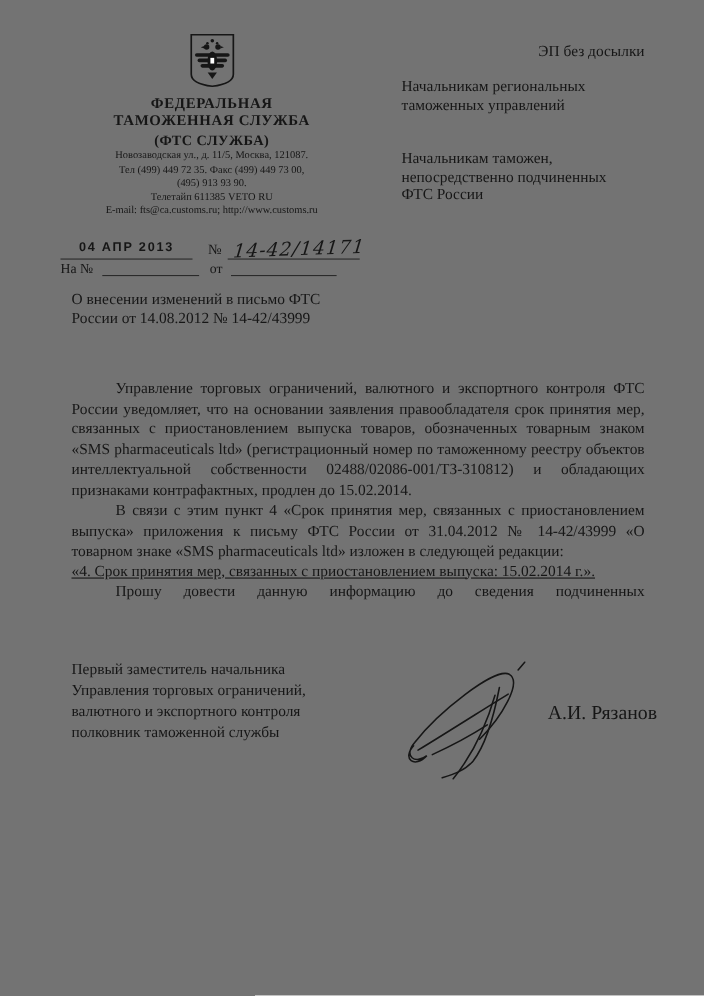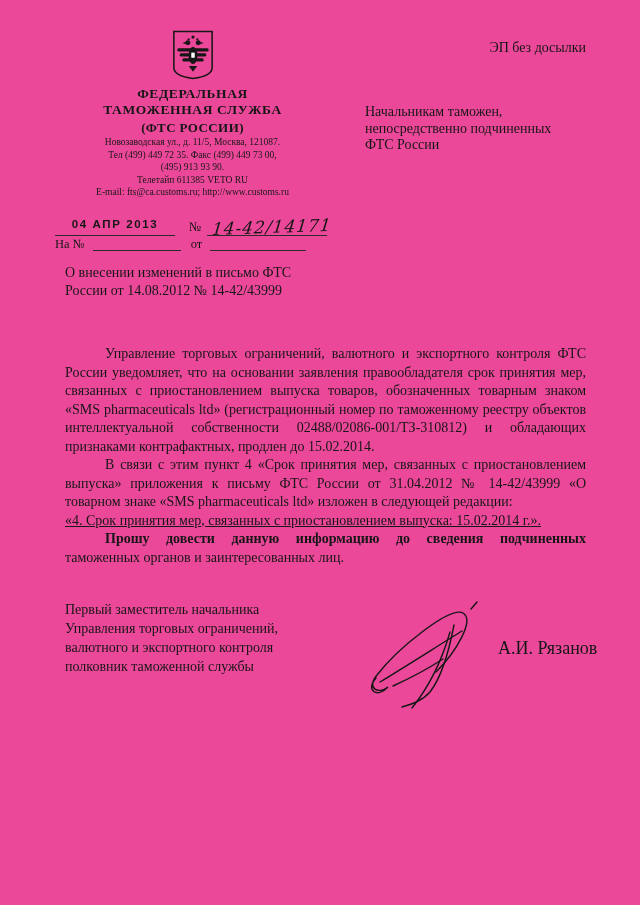--- a/index.html
+++ b/index.html
@@ -1,19 +1,19 @@
 <!DOCTYPE html>
 <html lang="ru"><head>
 <meta charset="utf-8">
 <style>
   html,body{margin:0;padding:0;background:#ffffff;}
   .page{
     position:relative;
     width:640px;height:905px;
-    background:#ec4899;
+    background:#737373;
     color:#161616;
     font-family:"Liberation Serif", serif;
     overflow:hidden;
   }
   .preline{white-space:pre-line;}
 
   
   .stamp-note{
     position:absolute;top:40px;right:54px;
     font-size:14px;
@@ -67,21 +67,21 @@
   .addressees{position:absolute;left:365px;top:72px;width:228px;font-size:14px;line-height:16.5px;}
   .addressee-block2{margin-top:32px;}
 
   
   .subject{position:absolute;left:65px;top:264px;width:310px;font-size:14px;line-height:17.5px;}
 
   
   .body{position:absolute;left:65px;top:345px;width:521px;font-size:14px;line-height:18.5px;}
   .body p{margin:0;text-align:justify;text-indent:40px;}
   .body p.noindent{text-indent:0;text-decoration:underline;}
-  .jline{text-indent:40px;text-align:justify;text-align-last:justify;font-weight:bold;}
+  .jline{text-indent:40px;text-align:justify;text-align-last:justify;}
   .lline{text-align:left;}
 
   
   .signoff{position:absolute;left:65px;top:600px;width:280px;font-size:14px;line-height:19px;}
   .signature-svg{position:absolute;left:362px;top:598px;}
   .signer-name{position:absolute;left:498px;top:638px;width:92px;font-size:18px;white-space:nowrap;}
 </style>
 </head>
 <body>
 
@@ -103,21 +103,21 @@
         <ellipse cx="23" cy="26.5" rx="4.6" ry="9"></ellipse>
         <rect x="6.5" y="19" width="33" height="3.4" rx="1.7"></rect>
         <rect x="9" y="24.2" width="28" height="3.4" rx="1.7"></rect>
         <rect x="11.8" y="29.4" width="22.4" height="3.4" rx="1.7"></rect>
         <path d="M18.6 37.5 h8.8 l-4.4 6 z"></path>
       </g>
       <rect x="21.2" y="23.5" width="3.6" height="5.4" fill="#ffffff"></rect>
     </svg>
     <div class="org-name preline">ФЕДЕРАЛЬНАЯ
 ТАМОЖЕННАЯ СЛУЖБА</div>
-    <div class="org-short">(ФТС РОССИИ)</div>
+    <div class="org-short">(ФТС СЛУЖБА)</div>
     <div class="org-address preline">Новозаводская ул., д. 11/5, Москва, 121087.
 Тел (499) 449 72 35. Факс (499) 449 73 00,
 (495) 913 93 90.
 Телетайп 611385 VETO RU
 E-mail: fts@ca.customs.ru; http://www.customs.ru</div>
   </div>
 
   <div class="ref">
     <div class="ref-row">
       <div class="date-cell">
@@ -130,34 +130,35 @@
     </div>
     <div class="ref-row2">
       <span>На №</span>
       <span class="uline w1"></span>
       <span>от</span>
       <span class="uline w2"></span>
     </div>
   </div>
 
   <div class="addressees">
+    <div class="preline">Начальникам региональных
+таможенных управлений</div>
     <div class="preline addressee-block2">Начальникам таможен,
 непосредственно подчиненных
 ФТС России</div>
   </div>
 
   <div class="subject preline">О внесении изменений в письмо ФТС
 России от 14.08.2012 № 14-42/43999</div>
 
   <div class="body">
     <p>Управление торговых ограничений, валютного и экспортного контроля ФТС России уведомляет, что на основании заявления правообладателя срок принятия мер, связанных с приостановлением выпуска товаров, обозначенных товарным знаком «SMS pharmaceuticals ltd» (регистрационный номер по таможенному реестру объектов интеллектуальной собственности 02488/02086-001/ТЗ-310812) и обладающих признаками контрафактных, продлен до 15.02.2014.</p>
     <p>В связи с этим пункт 4 «Срок принятия мер, связанных с приостановлением выпуска» приложения к письму ФТС России от 31.04.2012 № 14-42/43999 «О товарном знаке «SMS pharmaceuticals ltd» изложен в следующей редакции:</p>
     <p class="noindent">«4. Срок принятия мер, связанных с приостановлением выпуска: 15.02.2014 г.».</p>
     <div class="jline">Прошу довести данную информацию до сведения подчиненных</div>
-    <div class="lline">таможенных органов и заинтересованных лиц.</div>
   </div>
 
   <div class="signoff preline">Первый заместитель начальника
 Управления торговых ограничений,
 валютного и экспортного контроля
 полковник таможенной службы</div>
 
   <svg class="signature-svg" width="128" height="112" viewBox="0 0 128 112" aria-hidden="true">
     <g fill="none" stroke="#161616" stroke-width="1.4" stroke-linecap="round">
       <path d="M14 80 C 3 92, 15 101, 26 89 C 16 97, 4 90, 15 77 C 36 50, 88 8, 101 15 C 113 22, 94 54, 74 74"></path>

